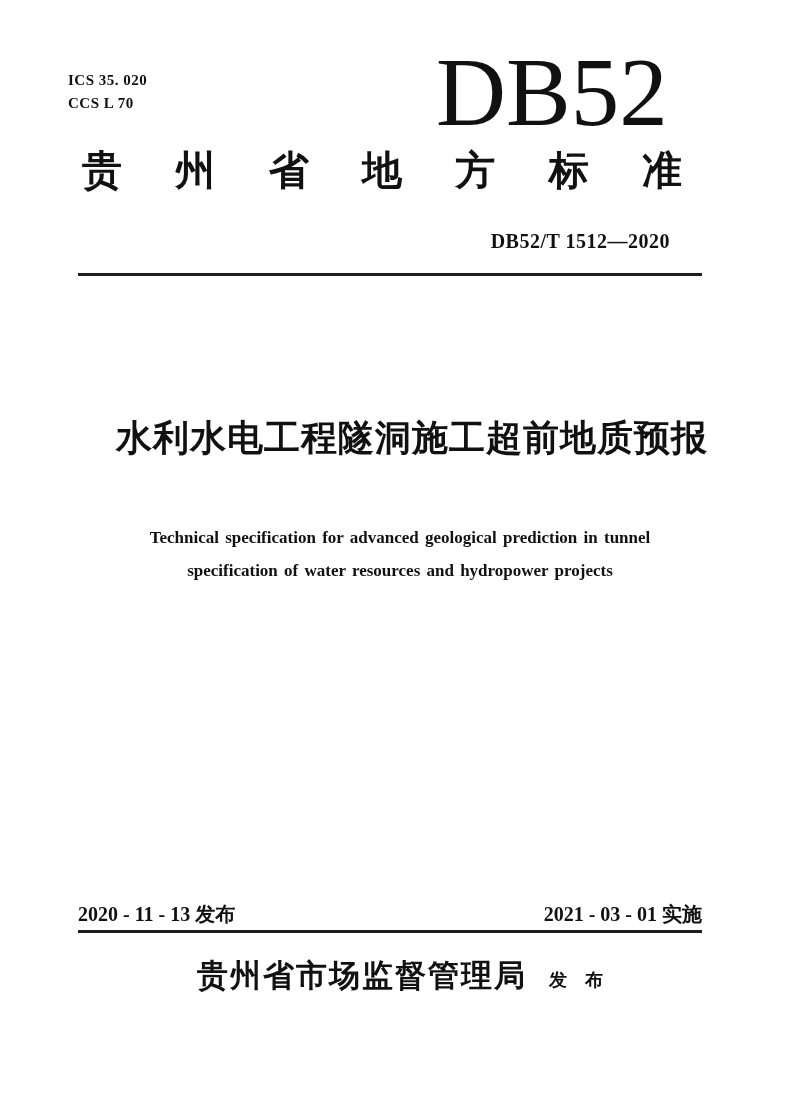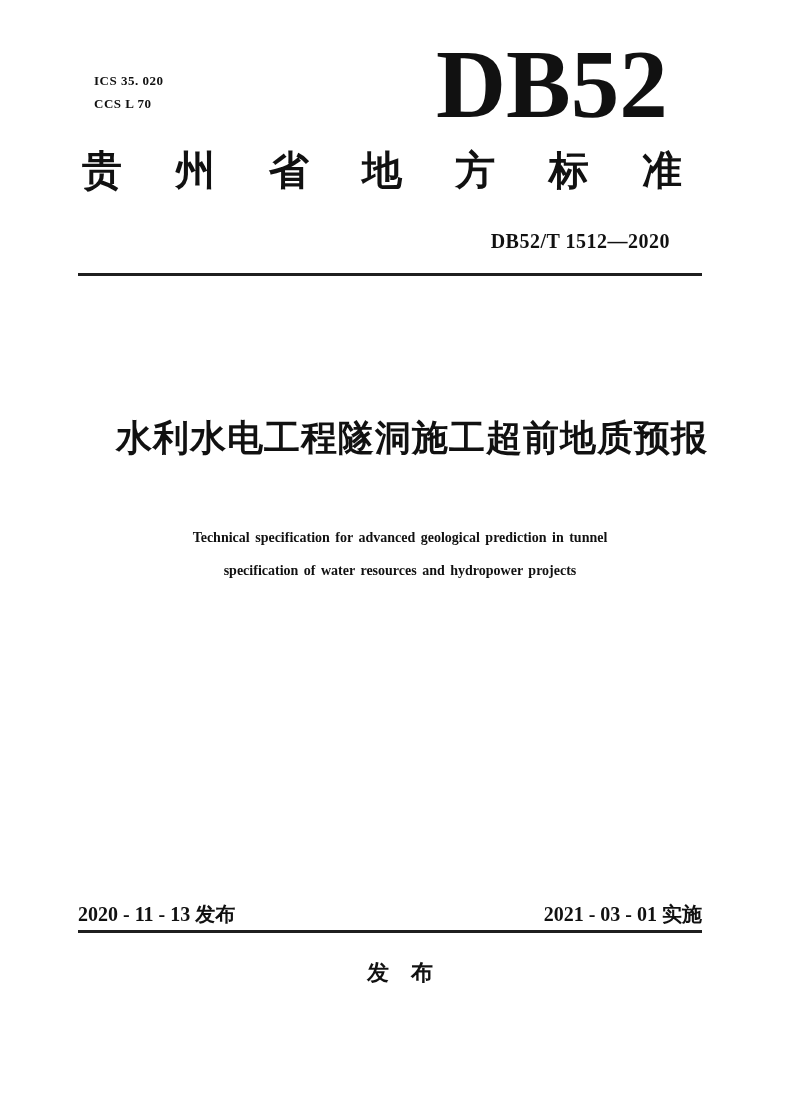--- a/index.html
+++ b/index.html
@@ -13,33 +13,33 @@
     height: 1102px;
     margin: 0 auto;
     background: var(--bg, #ffffff);
     color: var(--ink, #111111);
     font-family: "Liberation Serif", "DejaVu Serif", serif;
     overflow: hidden;
   }
   
   .ics-block {
     position: absolute;
-    left: 94px;
+    left: 68px;
     top: 69px;
     font-weight: bold;
-    font-size: 13px;
+    font-size: 15px;
     line-height: 23px;
     letter-spacing: 0.5px;
   }
   
   .logo {
     position: absolute;
     left: 436px;
-    top: 36px;
-    font-weight: bold;
+    top: 44px;
+    font-weight: normal;
     font-size: 97px;
     line-height: 1;
     white-space: nowrap;
   }
   
   .std-name {
     position: absolute;
     left: 82px;
     top: 147px;
     width: 600px;
@@ -84,21 +84,21 @@
     margin-left: 12px;
   }
   
   .en-title {
     position: absolute;
     left: 0;
     width: 800px;
     top: 521px;
     text-align: center;
     font-weight: bold;
-    font-size: 14px;
+    font-size: 17px;
     line-height: 33px;
     word-spacing: 2px;
     white-space: nowrap;
   }
   
   .dates-row {
     position: absolute;
     left: 78px;
     top: 901px;
     width: 624px;
@@ -122,21 +122,21 @@
     gap: 22px;
     font-weight: bold;
     white-space: nowrap;
   }
   .publisher {
     font-size: 31px;
     letter-spacing: 2px;
     line-height: 36px;
   }
   .publish-label {
-    font-size: 22px;
+    font-size: 18px;
     text-align: center;
   }
 </style>
 </head>
 <body>
 
 <div class="page">
 
   <div class="ics-block">
     <div>ICS 35. 020</div>
@@ -169,16 +169,17 @@
   </div>
 
   <div class="dates-row">
     <span>2020 - 11 - 13 发布</span>
     <span>2021 - 03 - 01 实施</span>
   </div>
 
   <div class="rule rule-bottom"></div>
 
   <div class="publisher-row">
+    <span class="publisher">贵州省市场监督管理局</span>
     <span class="publish-label">发　布</span>
   </div>
 
 </div>
 
 </body></html>

